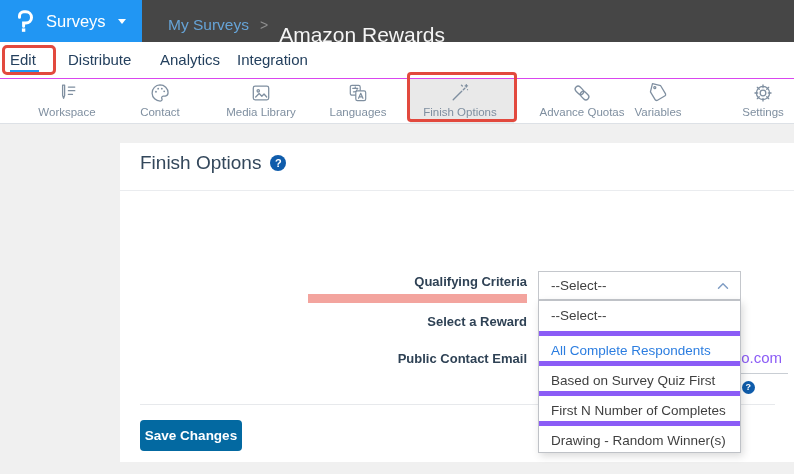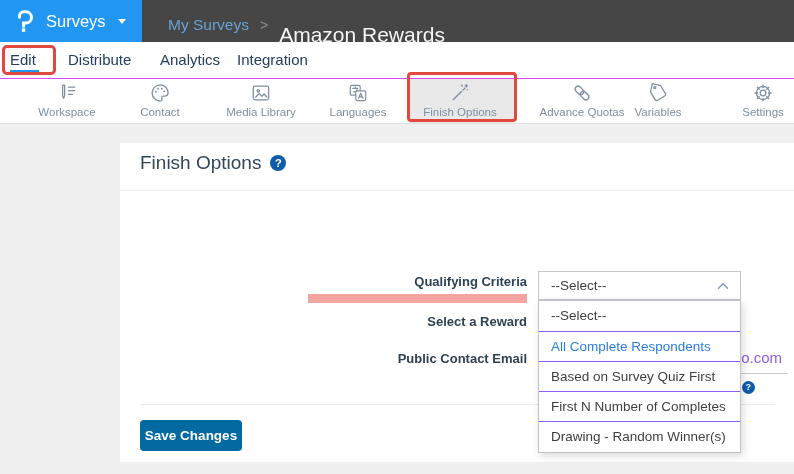--- a/index.html
+++ b/index.html
@@ -60,21 +60,21 @@
     border:none; border-radius:4px; color:#fff; font-size:13.5px; font-weight:bold;
     text-align:center; line-height:31px; cursor:pointer; font-family:"Liberation Sans", sans-serif; }
 
   
   .dd-head { left:538px; top:271px; width:203px; height:29px; background:#fff;
     border:1px solid #c4c7cc; z-index:20; cursor:pointer; }
   .dd-head .val { line-height:27px; padding-left:12px; font-size:13.5px; color:#3f3f3f; }
   .dd-list { left:538px; top:300px; width:203px; height:153px; background:#fff;
     border:1px solid #bfc2c7; box-shadow:2px 3px 8px rgba(0,0,0,0.15); z-index:20; }
   .dd-opt { height:30px; line-height:30px; padding-left:12px; font-size:13.5px; color:#3f3f3f; cursor:pointer; }
-  .dd-opt + .dd-opt { border-top:1px solid #8b5cf6; }
+  .dd-opt + .dd-opt { border-top:5px solid #8b5cf6; }
   .dd-opt.hl { color:#2b7de0; }
   svg { display:inline-block; vertical-align:top; }
 </style>
 </head>
 <body>
 
 <div class="screen">
 
   <div class="abs topbar-blue">
     <span class="abs" style="left:12px;top:8px;">

